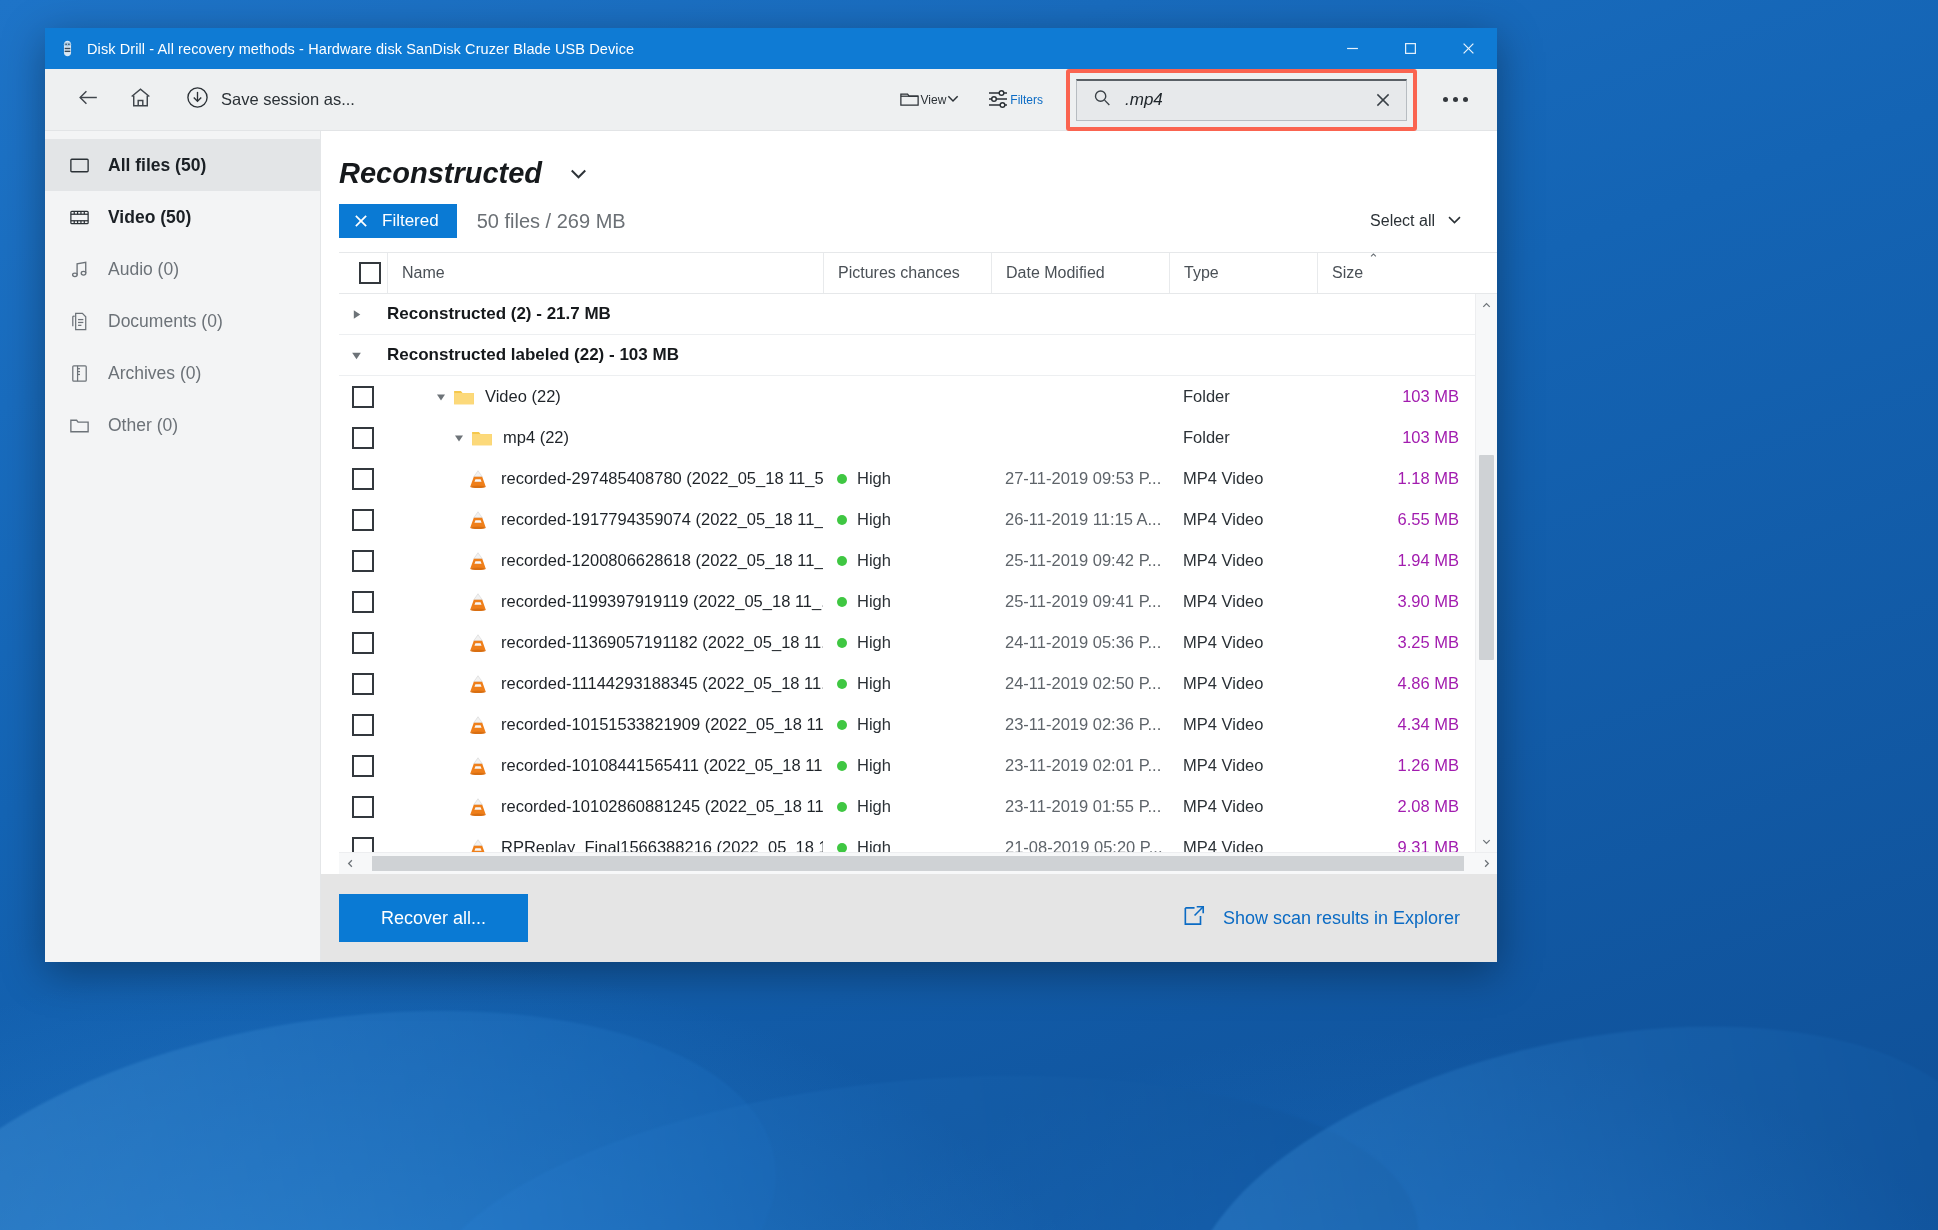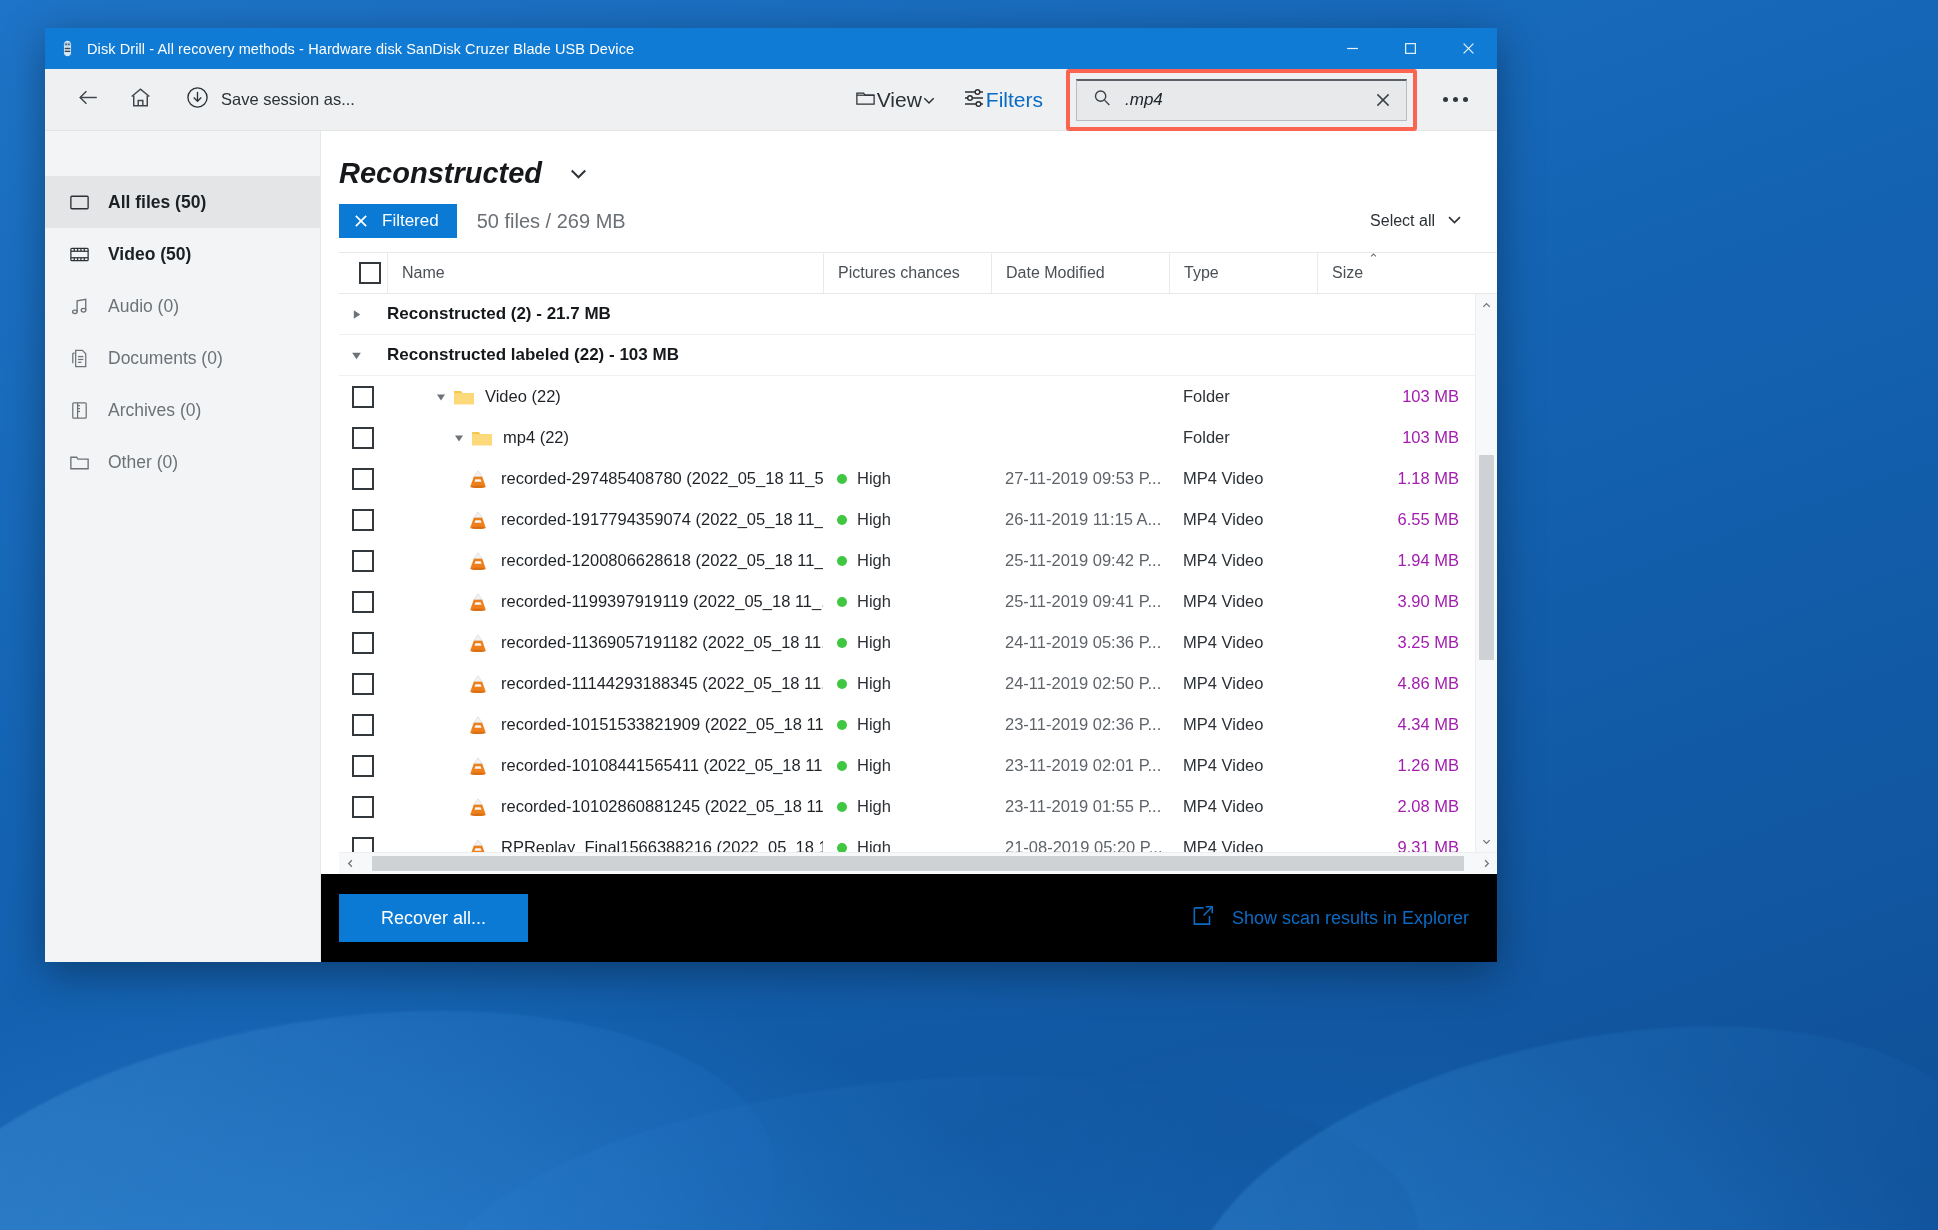--- a/index.html
+++ b/index.html
@@ -114,21 +114,21 @@
     position: absolute;
     right: 18px; top: 0; bottom: 0;
     display: flex;
     align-items: center;
     gap: 4px;
   }
   .tb-group {
     display: flex; align-items: center; 
     padding: 8px 11px;
     border-radius: 2px;
-    font-size: 21px;
+    font-size: 12px;
     color: #2b3136;
     white-space: nowrap;
   }
   .tb-group.accent { color: #0b6bc4; }
 
   
   .search-wrap {
     position: relative;
     margin-left: 8px;
     padding: 6px;
@@ -180,21 +180,21 @@
   .side-item {
     height: 52px;
     display: flex;
     align-items: center;
     gap: 17px;
     padding-left: 22px;
     color: #6c7278;
     font-size: 17.5px;
   }
   .side-item .lbl { white-space: nowrap; }
-  .side-item.active { background: #e3e5e7; margin-top: 37px; }
+  .side-item.active { background: #e3e5e7; }
   .side-item.has-files { color: #1b2025; font-weight: bold; }
   .side-ico { width: 24px; height: 24px; flex: 0 0 auto; display: flex; align-items: center; justify-content: center; }
 
   
   .content {
     flex: 1;
     min-width: 0;
     background: #ffffff;
     display: flex;
     flex-direction: column;
@@ -361,24 +361,24 @@
     top: 3px; bottom: 3px;
     left: 1%;
     right: 1%;
     background: #cfd2d5;
   }
 
   
   .footer {
     height: 88px;
     flex: 0 0 88px;
-    background: #000000;
-    display: flex;
-    align-items: center;
-    padding: 0 28px 0 18px;
+    background: #e5e5e5;
+    display: flex;
+    align-items: center;
+    padding: 0 37px 0 18px;
   }
   .btn-primary {
     background: #0a7ad4;
     color: #ffffff;
     font-size: 18px;
     height: 48px;
     padding: 0 42px;
     display: flex;
     align-items: center;
     justify-content: center;

